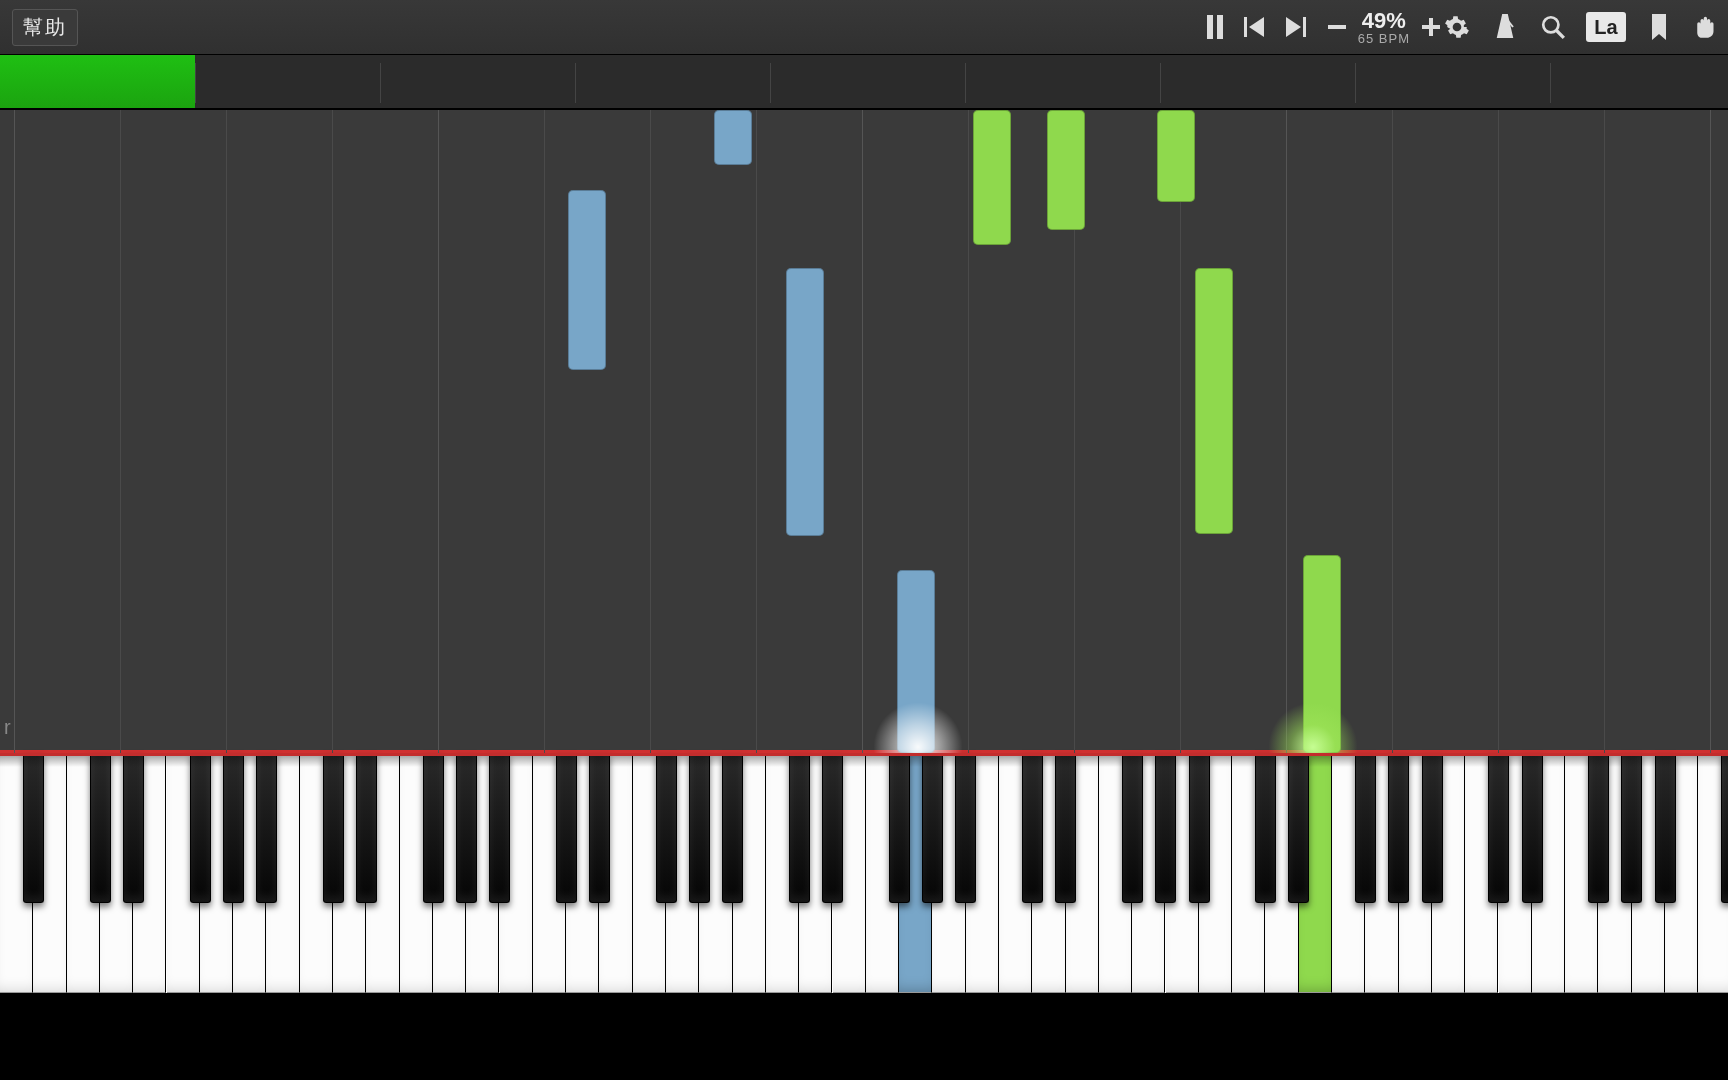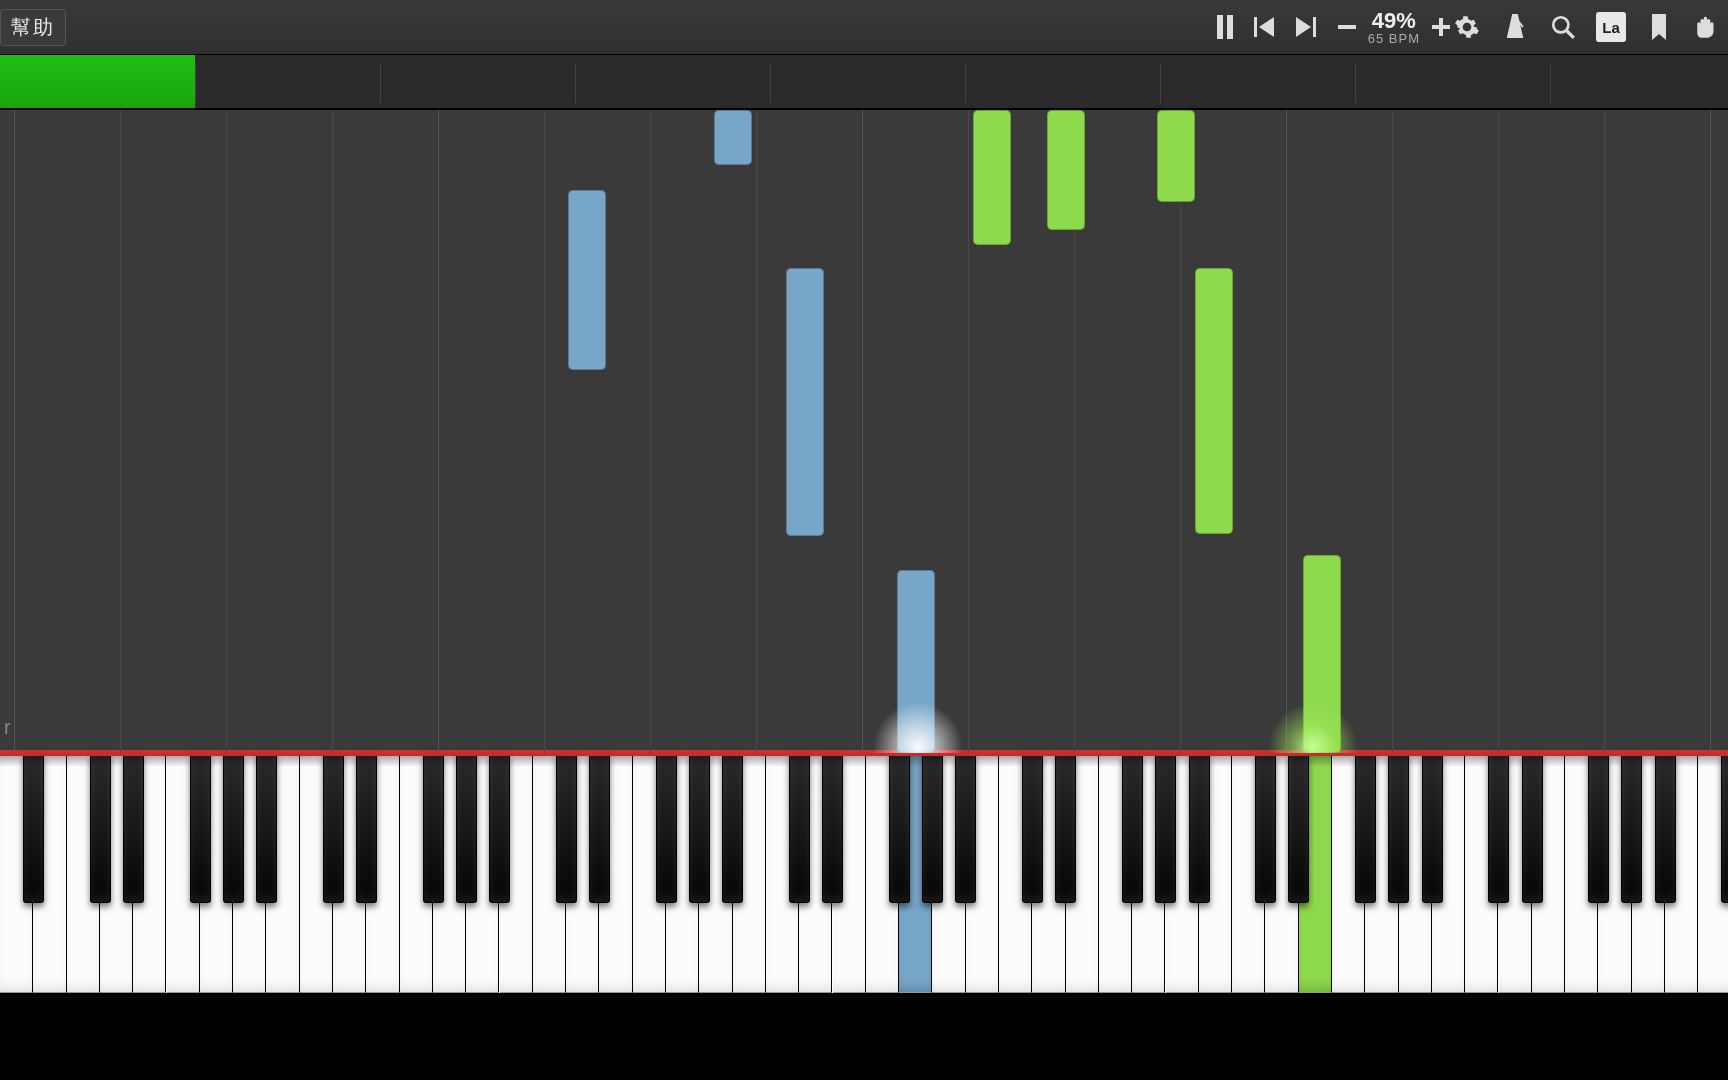--- a/index.html
+++ b/index.html
@@ -8,41 +8,42 @@
 
   
   .toolbar {
     position: absolute; left: 0; top: 0; width: 100%; height: 55px;
     background: linear-gradient(#383838, #303030);
     border-bottom: 1px solid #000;
     display: flex; align-items: center; color: #ddd;
     z-index: 50;
   }
   .help-button {
+    margin-left: 12px;
     padding: 4px 10px;
     background: #3a3a3a;
     border: 1px solid #555;
     border-radius: 3px;
     color: #e8e8e8; font-size: 20px;
     letter-spacing: 2px;
     cursor: pointer;
   }
   .toolbar-spacer { flex: 1 1 auto; }
   .transport { display: flex; align-items: center; gap: 14px; cursor: pointer; }
   .transport .icon-btn { width: 26px; height: 26px; display:flex; align-items:center; justify-content:center; }
   .speed-block { display:flex; align-items:center; gap:10px; margin-left: 18px; }
   .speed-text { display:flex; flex-direction:column; align-items:center; line-height:1; }
   .speed-text .percent { font-size: 22px; font-weight: 600; color:#eee; }
   .speed-text .bpm { font-size: 13px; color:#aaa; letter-spacing:1px; }
   .right-tools { display:flex; align-items:center; gap:18px; margin-right:6px; margin-left:auto; }
   .right-tools .icon-slot { width:30px; height:30px; display:flex; align-items:center; justify-content:center; cursor:pointer; }
   .note-name-btn {
-    width: 30px; height: 30px;
+    width: 40px; height: 30px;
     background: #e8e8e8; color:#222;
-    font-size: 15px; font-weight:600;
+    font-size: 20px; font-weight:600;
     display:flex; align-items:center; justify-content:center;
     border-radius: 3px; cursor:pointer;
   }
   svg { display:block; }
   .ico { fill:#ddd; }
 
   
   .progress-strip {
     position:absolute; left:0; top:55px; width:100%; height:55px;
     background:#2b2b2b; z-index:45;

